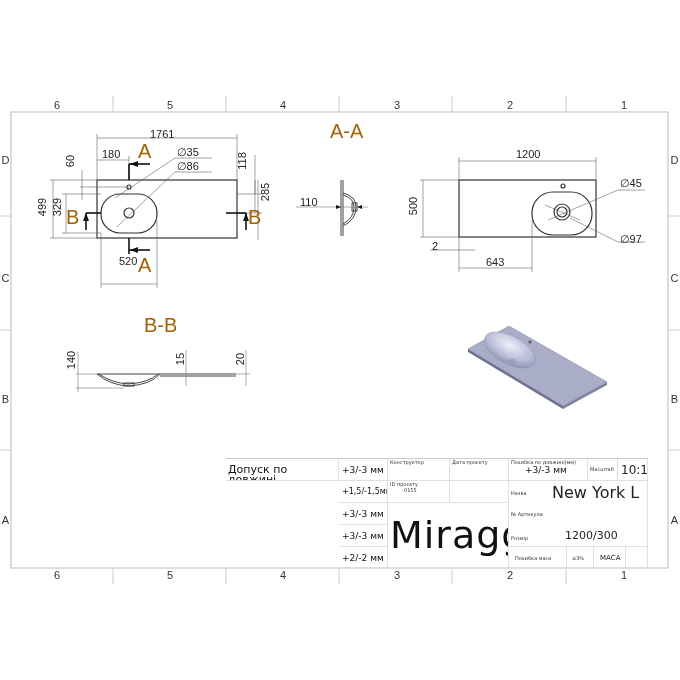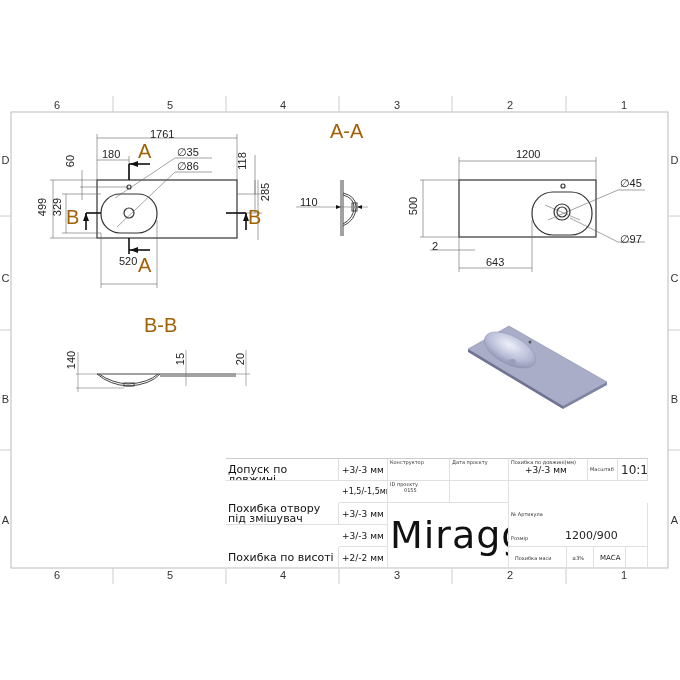--- a/index.html
+++ b/index.html
@@ -240,34 +240,28 @@
         <div class="lbl" style="padding-top:6px">Допуск по довжині</div>
       </div>
     <div class="cell" style="left:113px;top:0;width:49px;height:22px">
         <div class="val" style="padding-top:6px">+3/-3 мм</div>
       </div>
 
     <div class="cell" style="left:113px;top:22px;width:49px;height:22px">
         <div class="val" style="padding-top:6px;font-size:8px">+1,5/-1,5мм</div>
       </div>
 
-    <div class="cell" style="left:0;top:44px;width:113px;height:22px">
-        <div class="lbl" style="padding-top:1px">Похибка отвору під змішувач</div>
-      </div>
     <div class="cell" style="left:113px;top:44px;width:49px;height:22px">
         <div class="val" style="padding-top:6px">+3/-3 мм</div>
       </div>
 
     <div class="cell" style="left:113px;top:66px;width:49px;height:22px">
         <div class="val" style="padding-top:6px">+3/-3 мм</div>
       </div>
 
-    <div class="cell" style="left:0;top:88px;width:113px;height:22px">
-        <div class="lbl" style="padding-top:6px">Похибка по висоті</div>
-      </div>
     <div class="cell" style="left:113px;top:88px;width:49px;height:22px">
         <div class="val" style="padding-top:6px">+2/-2 мм</div>
       </div>
 
     <div class="cell" style="left:162px;top:0;width:62px;height:22px">
         <div class="tiny">Конструктор</div>
       </div>
     <div class="cell" style="left:224px;top:0;width:59px;height:22px">
         <div class="tiny">Дата проєкту</div>
       </div>
@@ -285,27 +279,31 @@
       <div class="tiny">Похибка по довжині(мм)</div>
       <div class="val" style="padding-left:16px;font-size:9px">+3/-3 мм</div>
     </div>
     <div class="cell" style="left:362px;top:0;width:30px;height:22px">
         <div class="tiny" style="padding-top:7px">Масштаб</div>
       </div>
     <div class="cell" style="left:392px;top:0;width:30px;height:22px">
         <div style="font-size:12px;padding:4px 0 0 3px">10:10</div>
       </div>
 
+    <div class="cell" style="left:283px;top:22px;width:139px;height:22px;border-bottom:none">
+      <div class="tiny" style="position:absolute;left:0;top:9px">Назва</div>
+      <div style="position:absolute;left:43px;top:2px;font-size:16px">New York L</div>
+    </div>
     <div class="cell" style="left:283px;top:44px;width:139px;height:22px;border-bottom:none">
       <div class="tiny" style="position:absolute;left:0;top:8px">№ Артикула</div>
       <div style="position:absolute;left:60px;top:4px;font-size:10px"></div>
     </div>
     <div class="cell" style="left:283px;top:66px;width:139px;height:22px">
       <div class="tiny" style="position:absolute;left:0;top:10px">Розмір</div>
-      <div style="position:absolute;left:56px;top:4px;font-size:11px">1200/900</div>
+      <div style="position:absolute;left:56px;top:4px;font-size:11px">1200/300</div>
     </div>
     <div class="cell" style="left:283px;top:88px;width:58px;height:22px">
         <div class="tiny" style="padding:8px 0 0 6px">Похибка маси</div>
       </div>
     <div class="cell" style="left:341px;top:88px;width:27px;height:22px">
         <div class="tiny" style="padding:8px 0 0 5px">±3%</div>
       </div>
     <div class="cell" style="left:368px;top:88px;width:32px;height:22px">
         <div style="font-size:7px;padding:7px 0 0 6px">МАСА</div>
       </div>

